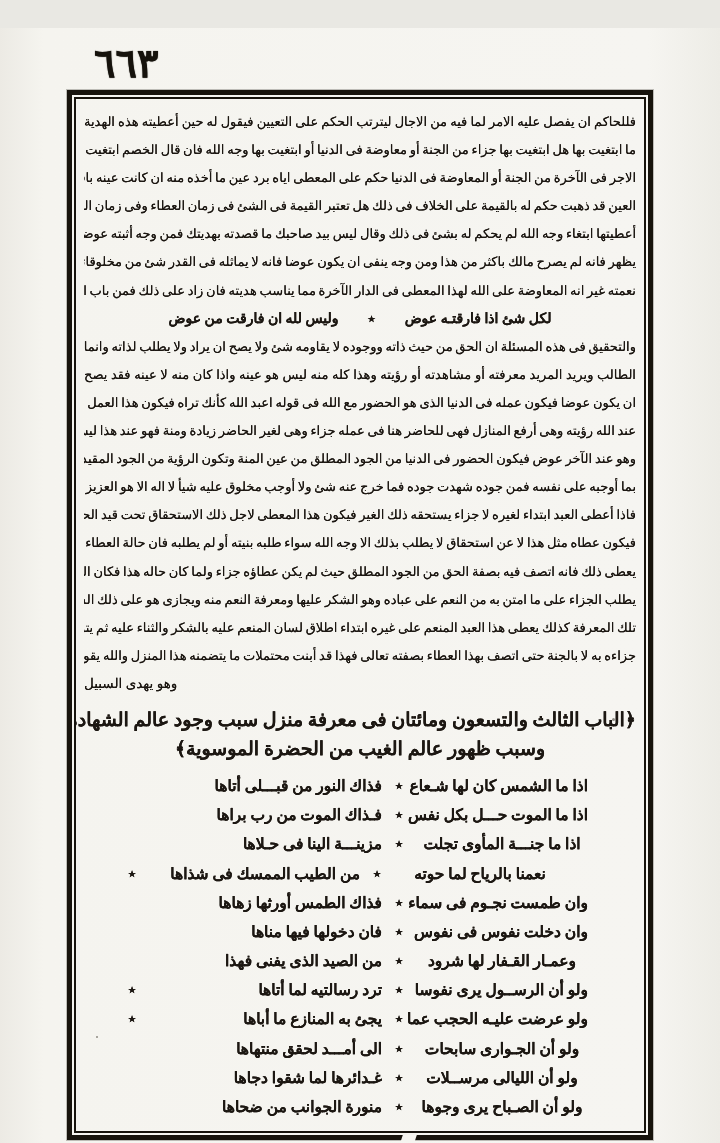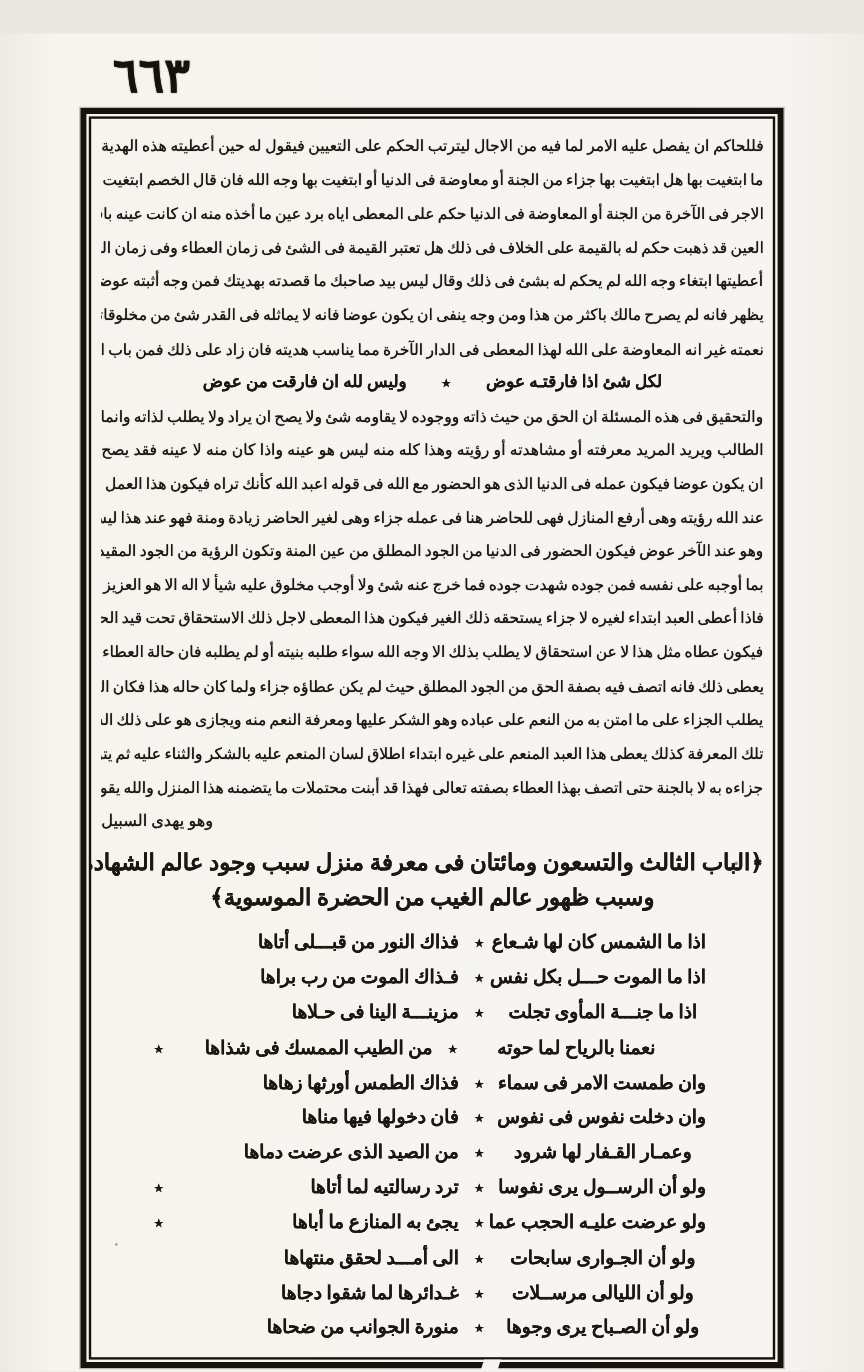--- a/index.html
+++ b/index.html
@@ -165,37 +165,37 @@
 
             <div class="prow indented">
               <span class="mstar">٭</span>
               <span class="hemi first">نعمنا بالرياح لما حوته</span>
               <span class="vstar">٭</span>
               <span class="hemi second">من الطيب الممسك فى شذاها</span>
             </div>
 
             <div class="prow">
 
-              <span class="hemi first">وان طمست الامر فى سماء</span>
+              <span class="hemi first">وان طمست نجـوم فى سماء</span>
               <span class="vstar">٭</span>
               <span class="hemi second">فذاك الطمس أورثها زهاها</span>
             </div>
 
             <div class="prow">
 
               <span class="hemi first">وان دخلت نفوس فى نفوس</span>
               <span class="vstar">٭</span>
               <span class="hemi second">فان دخولها فيها مناها</span>
             </div>
 
             <div class="prow">
 
               <span class="hemi first">وعمـار القـفار لها شرود</span>
               <span class="vstar">٭</span>
-              <span class="hemi second">من الصيد الذى عرضت دماها</span>
+              <span class="hemi second">من الصيد الذى يفنى فهذا</span>
             </div>
 
             <div class="prow">
               <span class="mstar">٭</span>
               <span class="hemi first">ولو أن الرســول يرى نفوسا</span>
               <span class="vstar">٭</span>
               <span class="hemi second">ترد رسالتيه لما أتاها</span>
             </div>
 
             <div class="prow">

